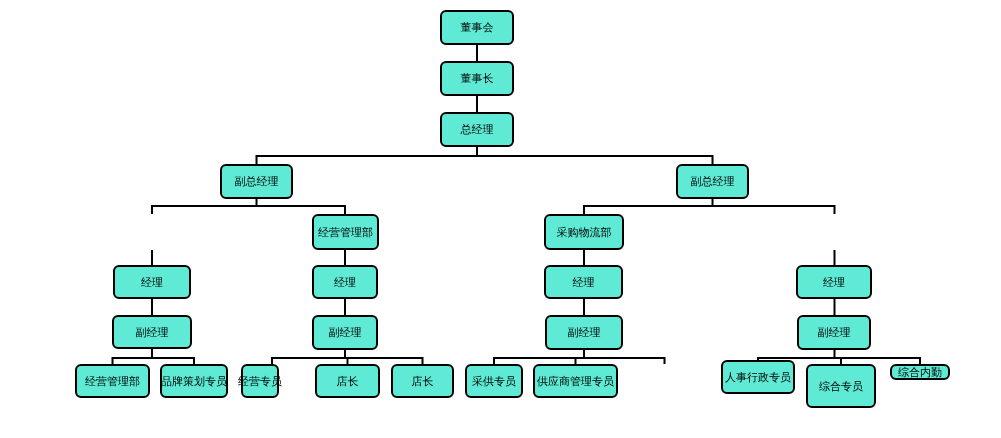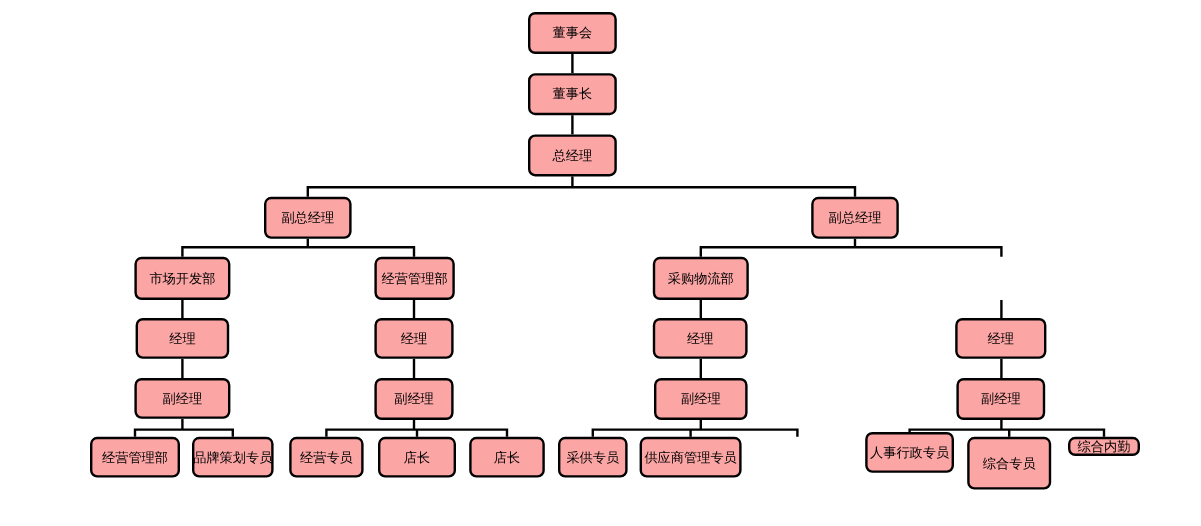--- a/index.html
+++ b/index.html
@@ -18,21 +18,21 @@
   .connectors {
     position: absolute;
     left: 0;
     top: 0;
     width: 1001px;
     height: 438px;
   }
   .node {
     position: absolute;
     box-sizing: border-box;
-    background: #fca5a5;
+    background: #5eead4;
     border: 2px solid #000000;
     border-radius: 6px;
     display: flex;
     align-items: center;
     justify-content: center;
     font-size: 11px;
     color: #000000;
     white-space: nowrap;
     line-height: 1;
     text-align: center;
@@ -77,30 +77,29 @@
     <path d="M841,358 V364"></path>
   </svg>
 
   <div class="node" style="left:440px;top:10px;width:74px;height:35px">董事会</div>
   <div class="node" style="left:440px;top:61px;width:74px;height:35px">董事长</div>
   <div class="node" style="left:440px;top:112px;width:74px;height:35px">总经理</div>
 
   <div class="node" style="left:220px;top:164px;width:73px;height:35px">副总经理</div>
   <div class="node" style="left:676px;top:164px;width:73px;height:35px">副总经理</div>
 
-  <div class="node" style="left:112px;top:214px;width:80px;height:36px">市场开发部</div>
   <div class="node" style="left:113px;top:265px;width:78px;height:34px">经理</div>
   <div class="node" style="left:112px;top:315px;width:80px;height:34px">副经理</div>
   <div class="node" style="left:75px;top:364px;width:75px;height:34px">经营管理部</div>
   <div class="node" style="left:312px;top:214px;width:67px;height:36px">经营管理部</div>
 
   <div class="node" style="left:160px;top:364px;width:68px;height:34px">品牌策划专员</div>
   <div class="node" style="left:312px;top:265px;width:66px;height:34px">经理</div>
   <div class="node" style="left:312px;top:315px;width:66px;height:35px">副经理</div>
-  <div class="node" style="left:241px;top:364px;width:62px;height:34px">经营专员</div>
+  <div class="node" style="left:241px;top:364px;width:38px;height:34px">经营专员</div>
   <div class="node" style="left:315px;top:364px;width:65px;height:34px">店长</div>
   <div class="node" style="left:391px;top:364px;width:63px;height:34px">店长</div>
 
   <div class="node" style="left:544px;top:214px;width:80px;height:36px">采购物流部</div>
   <div class="node" style="left:544px;top:265px;width:79px;height:34px">经理</div>
   <div class="node" style="left:545px;top:315px;width:78px;height:35px">副经理</div>
   <div class="node" style="left:465px;top:364px;width:58px;height:34px">采供专员</div>
   <div class="node" style="left:533px;top:364px;width:85px;height:34px">供应商管理专员</div>
 
   <div class="node" style="left:796px;top:265px;width:76px;height:34px">经理</div>

